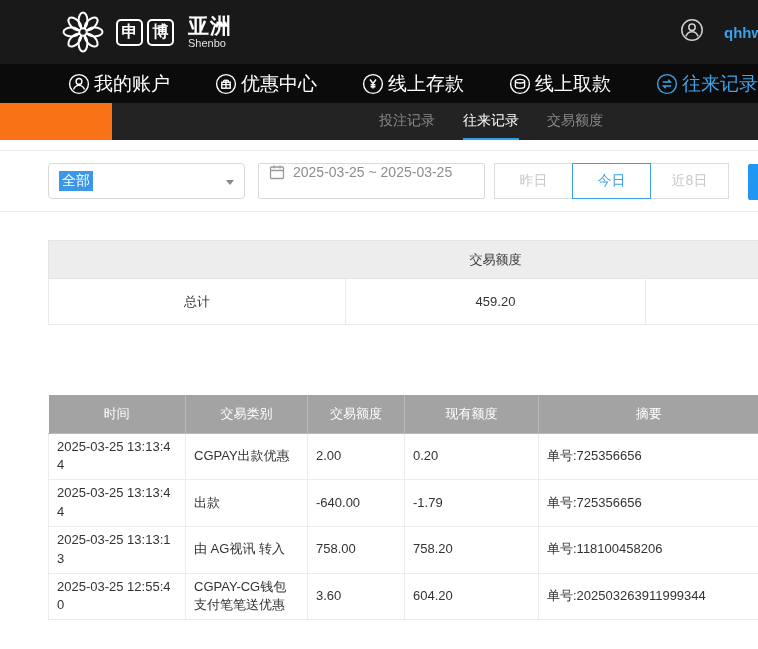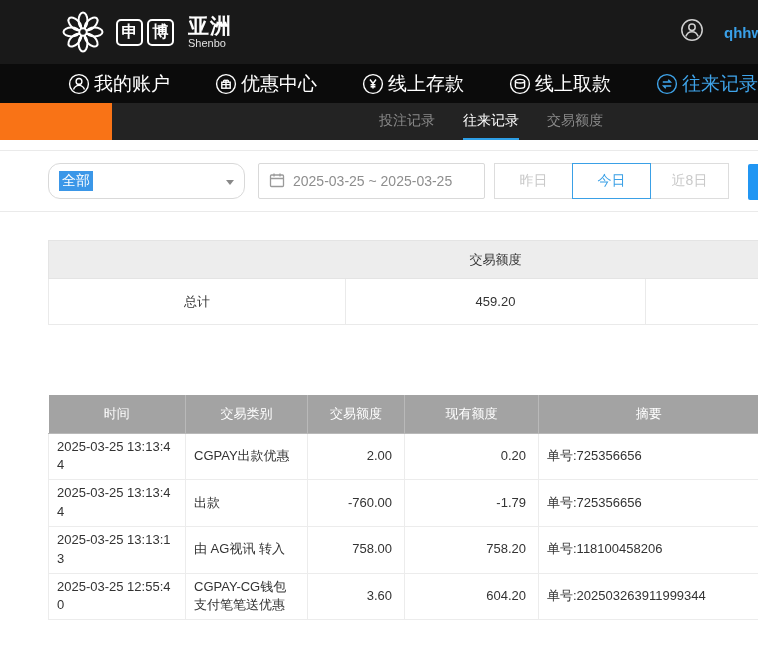--- a/index.html
+++ b/index.html
@@ -27,48 +27,48 @@
   
   .subnav{height:37px;background:#232323;display:flex;justify-content:center;gap:28px;position:relative;left:112px;width:758px}
   .subnav-wrap{background:#f97316;height:37px;overflow:hidden}
   .tab{line-height:35px;color:#8a8a8a;font-size:14px;cursor:pointer;position:relative;white-space:nowrap}
   .tab.active{color:#fff}
   .tab.active::after{content:"";position:absolute;left:0;right:0;bottom:0;height:2px;background:#2e9fe6}
 
   
   .filters{margin-top:10px;border-top:1px solid #eaeaea;border-bottom:1px solid #eaeaea;height:62px;
            display:flex;align-items:center;padding-left:48px;position:relative}
-  .select{width:197px;height:36px;border:1px solid #d9d9d9;border-radius:12px;display:flex;align-items:center;
+  .select{width:197px;height:36px;border:1px solid #d9d9d9;border-radius:4px;display:flex;align-items:center;
           padding:0 10px;position:relative;color:#333;font-size:14px;background:#fff;cursor:pointer}
   .select .hl{background:#3b97e8;color:#fff;padding:1px 3px}
   .caret{position:absolute;right:10px;top:16px;width:0;height:0;border-left:4px solid transparent;
          border-right:4px solid transparent;border-top:5px solid #888}
   .datebox{width:227px;height:36px;border:1px solid #d9d9d9;border-radius:2px;margin-left:13px;display:flex;
-           align-items:center;padding:0 10px;gap:8px;color:#8e8e8e;font-size:14px;background:#fff;cursor:text}
+           align-items:flex-start;padding:0 10px;gap:8px;color:#8e8e8e;font-size:14px;background:#fff;cursor:text}
   .btn-group{display:flex;margin-left:9px}
   .qbtn{width:79px;height:36px;border:1px solid #ddd;background:#fff;color:#c9c9c9;font-size:14px;cursor:pointer;margin-left:-1px}
   .qbtn:first-child{margin-left:0}
   .qbtn.active{border:1px solid #3aa0e6;color:#3aa0e6;position:relative;z-index:1}
   .search-btn{position:absolute;left:748px;top:13px;width:72px;height:36px;background:#2196f3;border:none;border-radius:2px;cursor:pointer}
 
   
   table{border-collapse:collapse}
   .summary{margin:28px 0 0 48px;width:894px;table-layout:fixed}
   .summary th{background:#ededed;height:38px;font-size:13px;color:#333;font-weight:normal;border:1px solid #e4e4e4}
   .summary td{height:46px;border:1px solid #eaeaea;text-align:center;font-size:13px;color:#333}
 
   
   .records{margin:70px 0 0 48px;width:710px;table-layout:fixed}
   .records thead th{background:#a3a3a3;color:#fff;font-weight:normal;font-size:13px;height:38px;
                     border-right:1px solid #b9b9b9;border-bottom:1px solid #b9b9b9}
   .records thead th:last-child{border-right:none}
   .records td{height:38px;font-size:13px;color:#333;border:1px solid #ececec;padding:4px 8px;line-height:1.45;
               word-break:break-all}
   .records td.l{text-align:left}
-  .records td.r{text-align:right;padding-right:12px}
+  .records td.r{padding-right:12px}
 </style>
 </head>
 <body>
 
 <header class="top">
   <div class="logo">
     <span class="flower">
       <svg width="46" height="46" viewBox="0 0 46 46" fill="none" stroke="#fff" stroke-width="2">
         <ellipse cx="23" cy="11.5" rx="4.4" ry="8" transform="rotate(0 23 23)"></ellipse>
         <ellipse cx="23" cy="11.5" rx="4.4" ry="8" transform="rotate(45 23 23)"></ellipse>
@@ -221,21 +221,21 @@
     <tr>
       <td class="l">2025-03-25 13:13:44</td>
       <td class="l">CGPAY出款优惠</td>
       <td class="r">2.00</td>
       <td class="r">0.20</td>
       <td class="l">单号:725356656</td>
     </tr>
     <tr>
       <td class="l">2025-03-25 13:13:44</td>
       <td class="l">出款</td>
-      <td class="r">-760.00</td>
+      <td class="r">-640.00</td>
       <td class="r">-1.79</td>
       <td class="l">单号:725356656</td>
     </tr>
     <tr>
       <td class="l">2025-03-25 13:13:13</td>
       <td class="l">由 AG视讯 转入</td>
       <td class="r">758.00</td>
       <td class="r">758.20</td>
       <td class="l">单号:118100458206</td>
     </tr>

